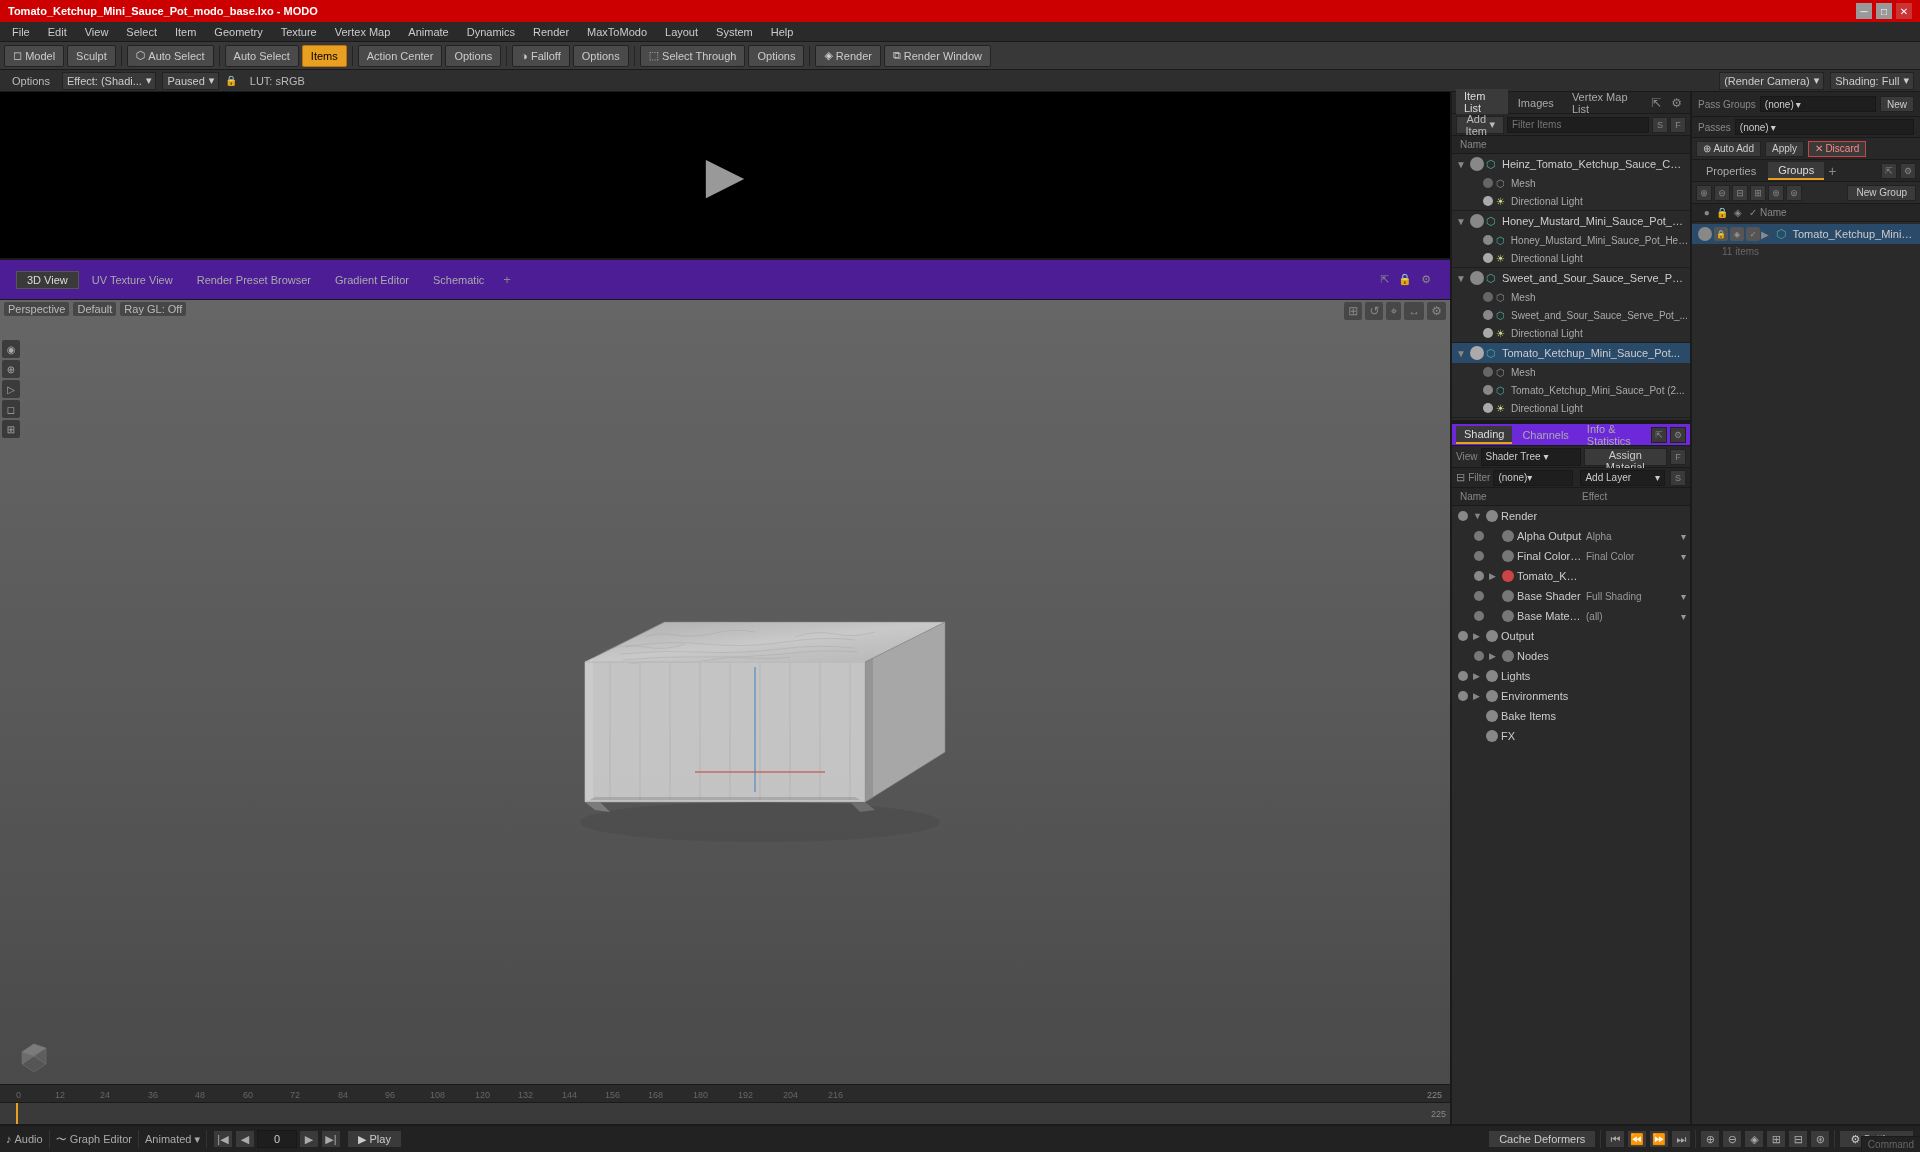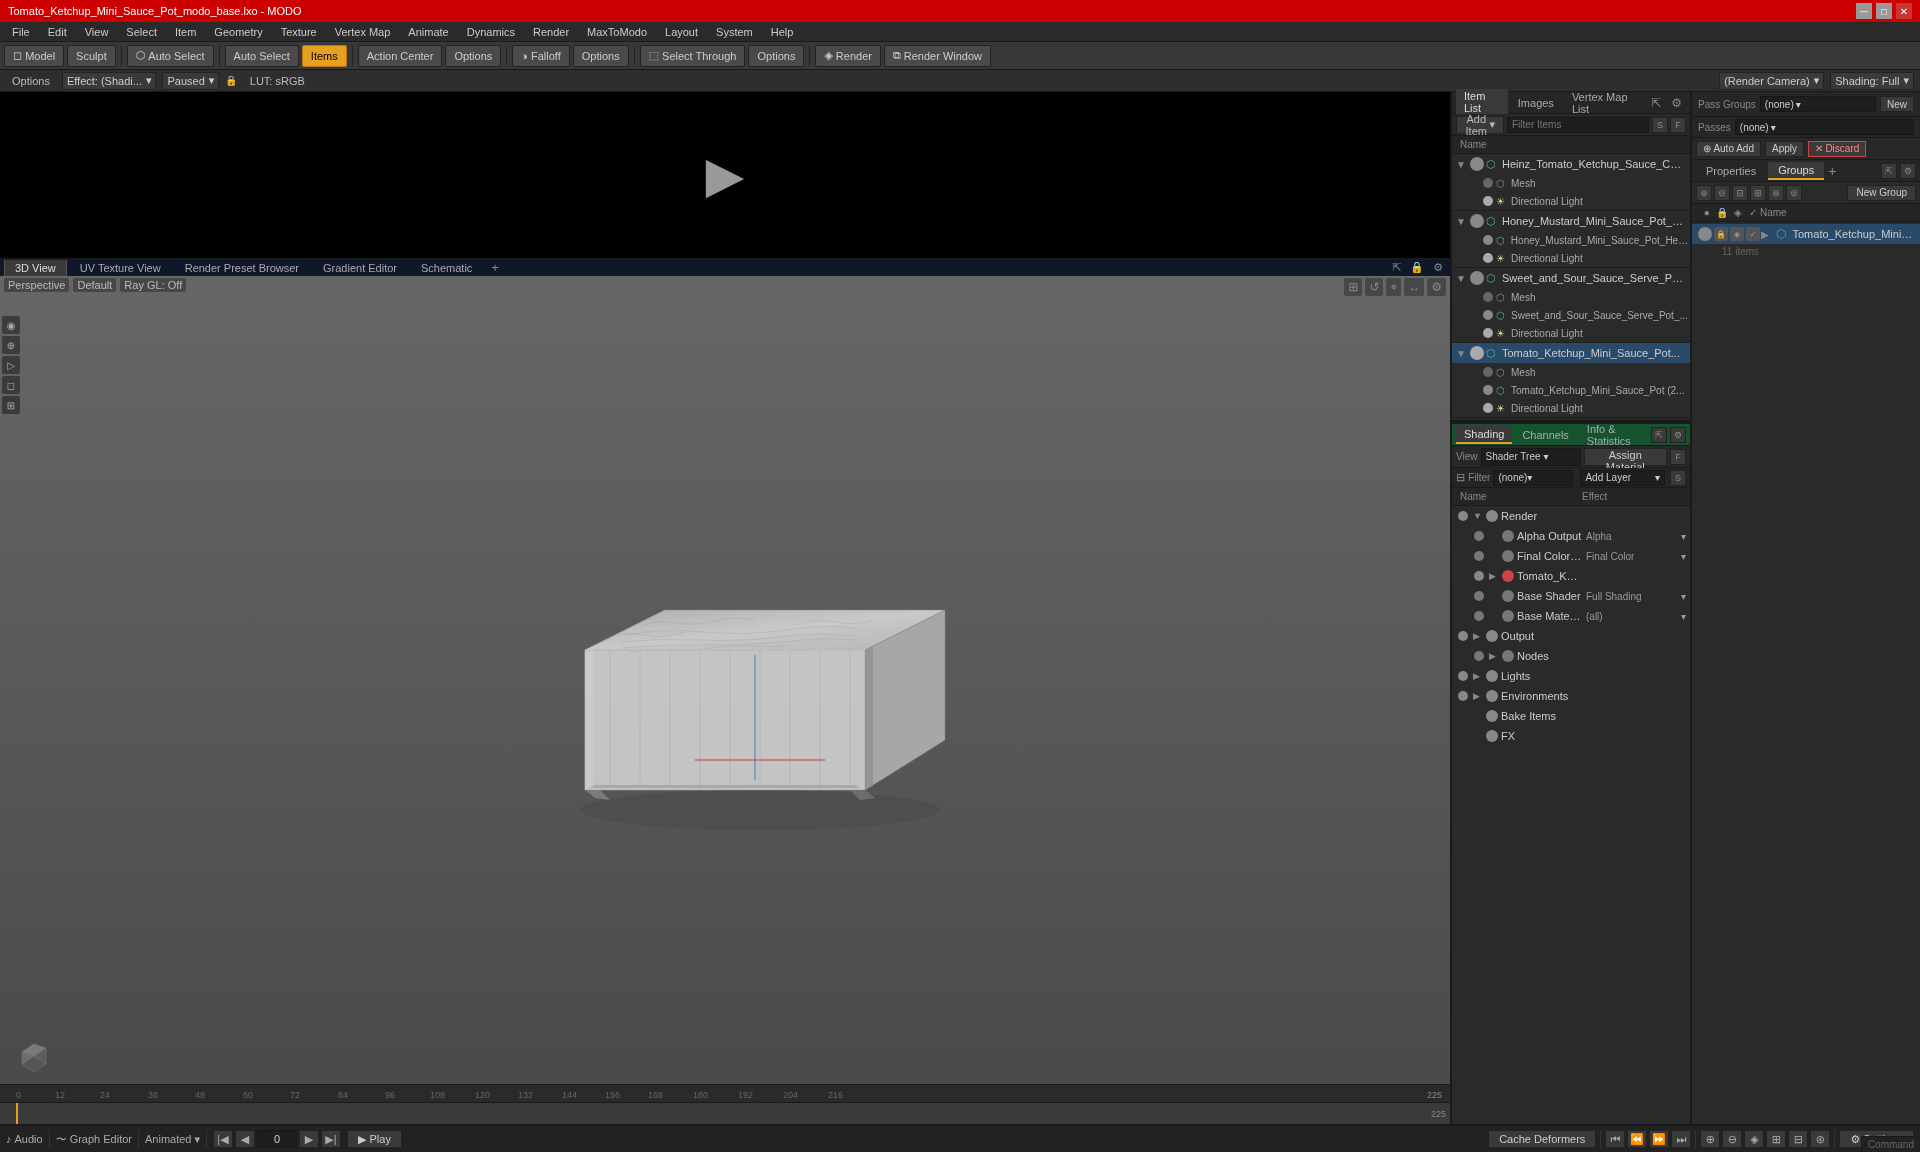--- a/index.html
+++ b/index.html
@@ -20,21 +20,21 @@
       height: 22px;
       background: #c00;
       display: flex;
       align-items: center;
       padding: 0 8px;
       justify-content: space-between;
     }
     #titlebar .title {
       color: #fff;
       font-size: 11px;
-      font-weight: normal;
+      font-weight: bold;
     }
     #titlebar .winbtns {
       display: flex;
       gap: 4px;
     }
     #titlebar .winbtn {
       width: 16px; height: 16px;
       background: #999;
       border: none;
       cursor: pointer;
@@ -130,25 +130,25 @@
       border: none;
       background: transparent;
       cursor: pointer;
       color: rgba(255,255,255,0.6);
       font-size: 50px;
       display: flex; align-items: center; justify-content: center;
     }
 
     
     #viewport-tabs {
-      height: 16px;
-      background: #0f172a;
-      display: flex;
-      align-items: center;
-      padding: 0 4px;
+      height: 40px;
+      background: #4c1d95;
+      display: flex;
+      align-items: center;
+      padding: 0 16px;
       gap: 2px;
       border-bottom: 1px solid #1a1a1a;
     }
     .vp-tab {
       padding: 2px 10px;
       font-size: 11px;
       color: #aaa;
       cursor: pointer;
       border: 1px solid transparent;
     }
@@ -539,21 +539,21 @@
     .gt-label {
       font-size: 11px;
       color: #ccc;
       flex: 1;
       white-space: nowrap;
       overflow: hidden;
       text-overflow: ellipsis;
     }
     #shading-tabs {
       height: 22px;
-      background: #14532d;
+      background: #6d28d9;
       display: flex;
       align-items: center;
       padding: 0 4px;
       gap: 2px;
       border-bottom: 1px solid #1a1a1a;
     }
     .sh-tab {
       padding: 2px 8px;
       font-size: 11px;
       color: #aaa;

